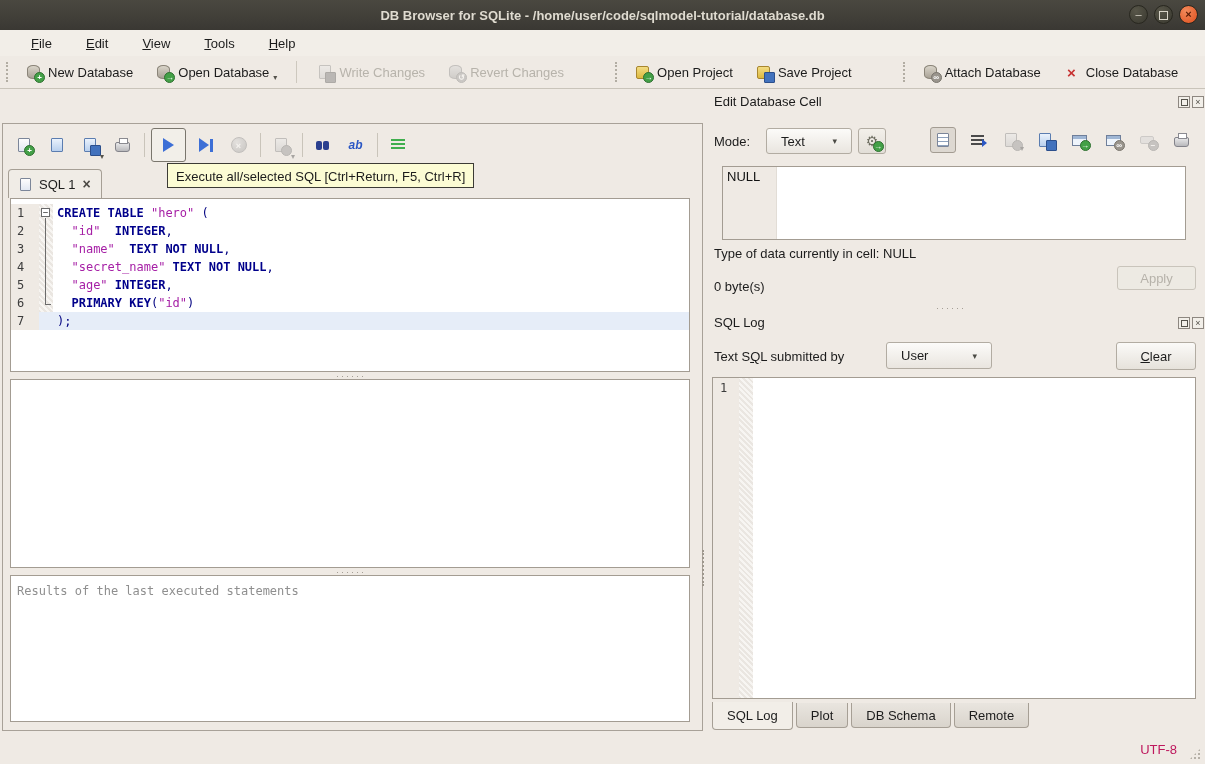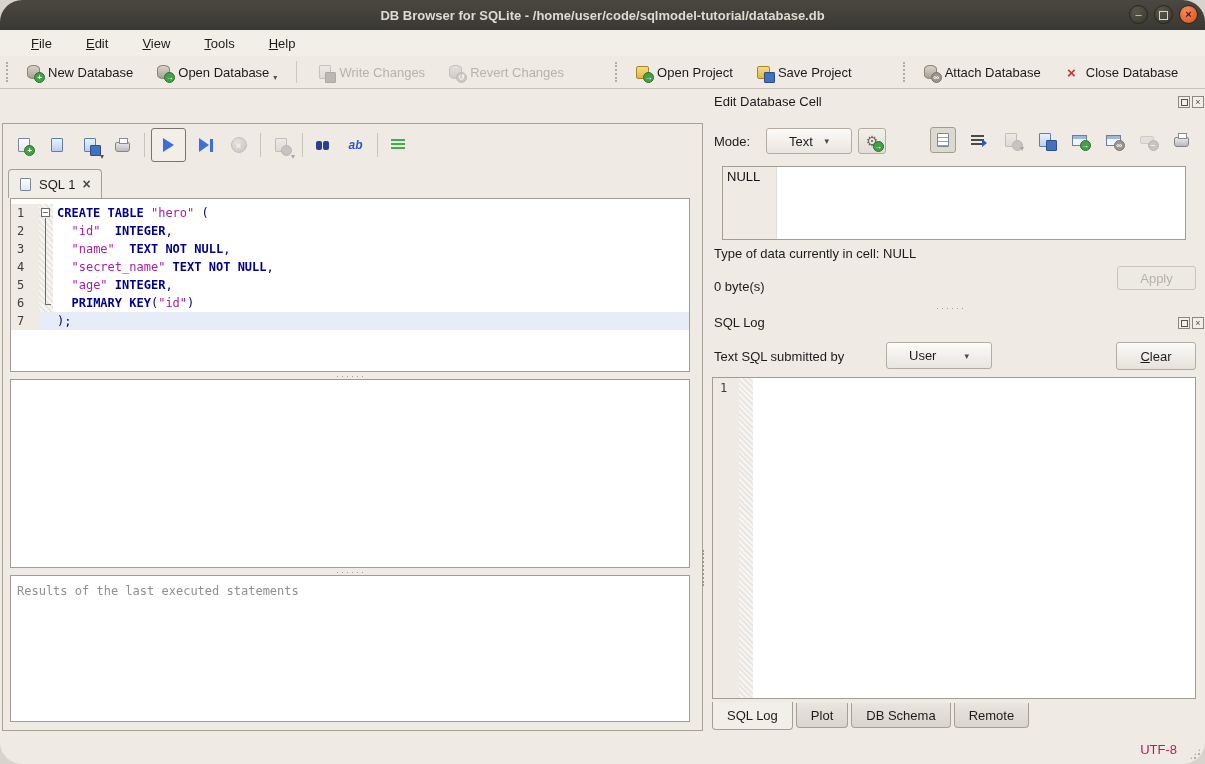--- a/index.html
+++ b/index.html
@@ -1,17 +1,17 @@
 <!DOCTYPE html>
 <html><head>
 <meta charset="utf-8">
 <style>
   html,body{margin:0;padding:0;background:#d8d4cd;}
   #app{position:relative;width:1205px;height:764px;background:#efeae4;overflow:hidden;
-       font-family:"Liberation Sans",sans-serif;font-size:13px;color:#1c1c1c;border-radius:22px;}
+       font-family:"Liberation Sans",sans-serif;font-size:13px;color:#1c1c1c;}
 
   
   .titlebar{position:absolute;left:0;top:0;width:1205px;height:30px;
     background:linear-gradient(#4a4840,#3a3833);border-bottom:1px solid #2c2b26;
     display:flex;align-items:center;justify-content:center;}
   .title{color:#dfdbd0;font-weight:bold;font-size:13px;}
   .winbtns{position:absolute;right:7px;top:5px;display:flex;gap:6px;}
   .winbtn{width:19px;height:19px;border-radius:50%;border:1px solid #28271f;
     background:radial-gradient(circle at 35% 30%,#585649,#39382f);
     color:#d8d4c8;font-size:11px;line-height:17px;text-align:center;box-sizing:border-box;}
@@ -115,21 +115,21 @@
   .results-text{padding:8px 6px;font-family:"DejaVu Sans Mono",monospace;font-size:12px;color:#8f8f8f;}
 
   
   .vsplit{position:absolute;left:702px;top:550px;width:0;height:36px;border-left:2px dotted #9d978d;}
   .dock-title{position:absolute;font-size:13px;color:#1c1c1c;}
   .dock-btn{position:absolute;width:12px;height:12px;border:1px solid #8d8780;background:#f2efe9;
     font-size:9px;line-height:10px;text-align:center;color:#55534c;box-sizing:border-box;}
   .dock-btn .inner{position:absolute;left:2px;top:2px;width:5px;height:5px;border:1px solid #55534c;background:#f2efe9;}
   .dock-btn .inner2{position:absolute;right:1px;bottom:1px;width:5px;height:5px;border:1px solid #55534c;background:#f2efe9;}
 
-  .combo{position:absolute;display:flex;align-items:center;justify-content:space-between;padding:0 22px;
+  .combo{position:absolute;display:flex;align-items:center;justify-content:space-between;padding:0 14px;
     background:linear-gradient(#fcfbf9,#e9e5df);border:1px solid #b2aca2;border-radius:3px;box-sizing:border-box;}
   .combo .arrow{font-size:9px;color:#4a4a44;}
   .btn{position:absolute;display:flex;align-items:center;justify-content:center;
     background:linear-gradient(#fbfaf8,#e6e2db);border:1px solid #b2aca2;border-radius:3px;box-sizing:border-box;}
   .btn.disabled{color:#b6b2aa;background:#edeae3;border-color:#c9c4bb;}
   .btn>span{display:block;}
   .btn.mn>span::first-letter{text-decoration:underline;}
 
   .cellbar{position:absolute;left:930px;top:127px;display:flex;align-items:center;gap:8px;}
   .cell-icon{width:26px;height:26px;display:flex;align-items:center;justify-content:center;position:relative;flex:none;}
@@ -318,20 +318,21 @@
         </span>
     </div>
     <div class="sq-sep"></div>
     <div class="sq-btn">
       <span class="ic">
           <span class="i-fmt"></span>
         </span>
     </div>
   </div>
 
+  <div class="tooltip">Execute all/selected SQL [Ctrl+Return, F5, Ctrl+R]</div>
 
   <div class="sqltab">
     <span class="ic" style="width:13px">
         <span class="i-file" style="width:11px;height:13px"></span>
       </span>
     <span>SQL 1</span>
     <span class="close">×</span>
   </div>
 
   <div class="editor">

